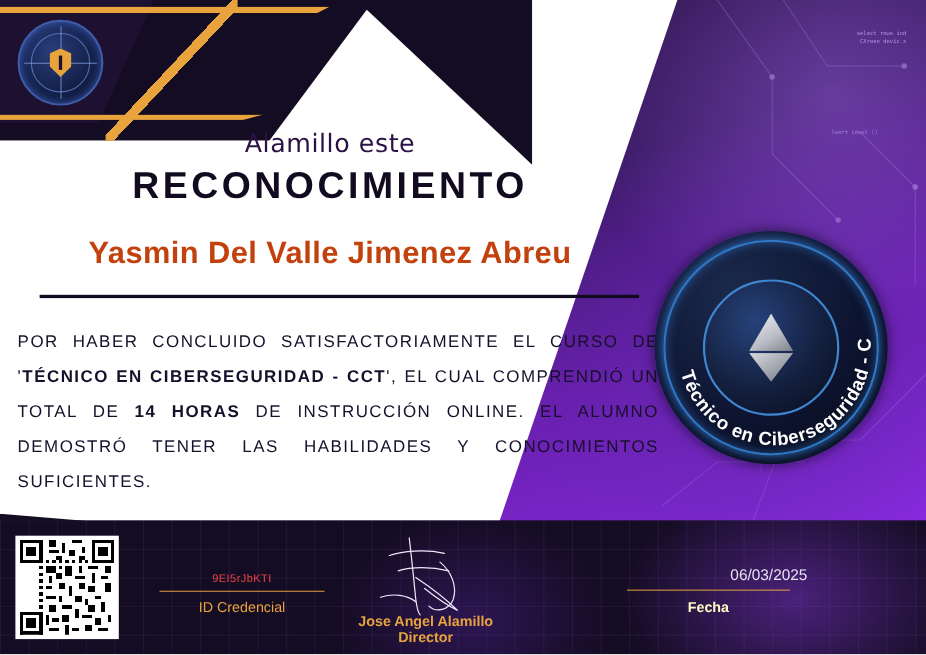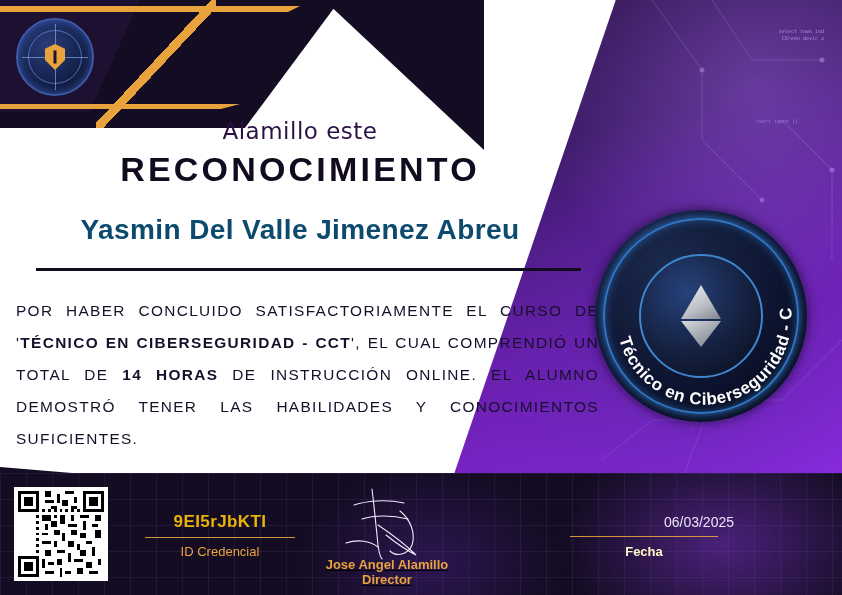--- a/index.html
+++ b/index.html
@@ -213,21 +213,21 @@
     letter-spacing: 3.2px;
     color: #120a1f;
   }
   .recipient {
     position: absolute;
     top: 214px; left: 0; width: 600px;
     text-align: center;
     font-size: 28px;
     font-weight: 700;
     letter-spacing: .4px;
-    color: #0c4a6e;
+    color: #c2410c;
   }
   .divider {
     position: absolute;
     top: 268px; left: 36px;
     width: 545px; height: 3px;
     background: #120a1f;
   }
   .paragraph {
     position: absolute;
     top: 295px; left: 16px;
@@ -334,45 +334,43 @@
   .qr svg { display: block; }
 
   
   .credential {
     position: absolute;
     left: 120px; bottom: 36px;
     width: 200px;
     text-align: center;
   }
   .credential .code {
-    font-size: 17px;
-    color: #eab308;
+    font-size: 10px;
+    color: #ef4444;
     letter-spacing: .4px;
     margin-bottom: 5px;
-    font-weight: bold;
   }
   .credential .rule {
     width: 150px; height: 1px;
     background: #e8a33d;
     margin: 0 auto 6px auto;
     opacity: .9;
   }
   .credential .label {
     font-size: 13px;
     font-weight: 400;
     color: #e8a33d;
   }
 
   
   .signature {
     position: absolute;
     left: 272px; bottom: 8px;
     width: 230px;
     text-align: center;
-    text-decoration: underline;
   }
   .signature svg { display: block; margin: 0 auto; }
   .signature .name {
     font-size: 13px;
     font-weight: 700;
     color: #e8a33d;
     margin-top: -6px;
   }
   .signature .role {
     font-size: 13px;

